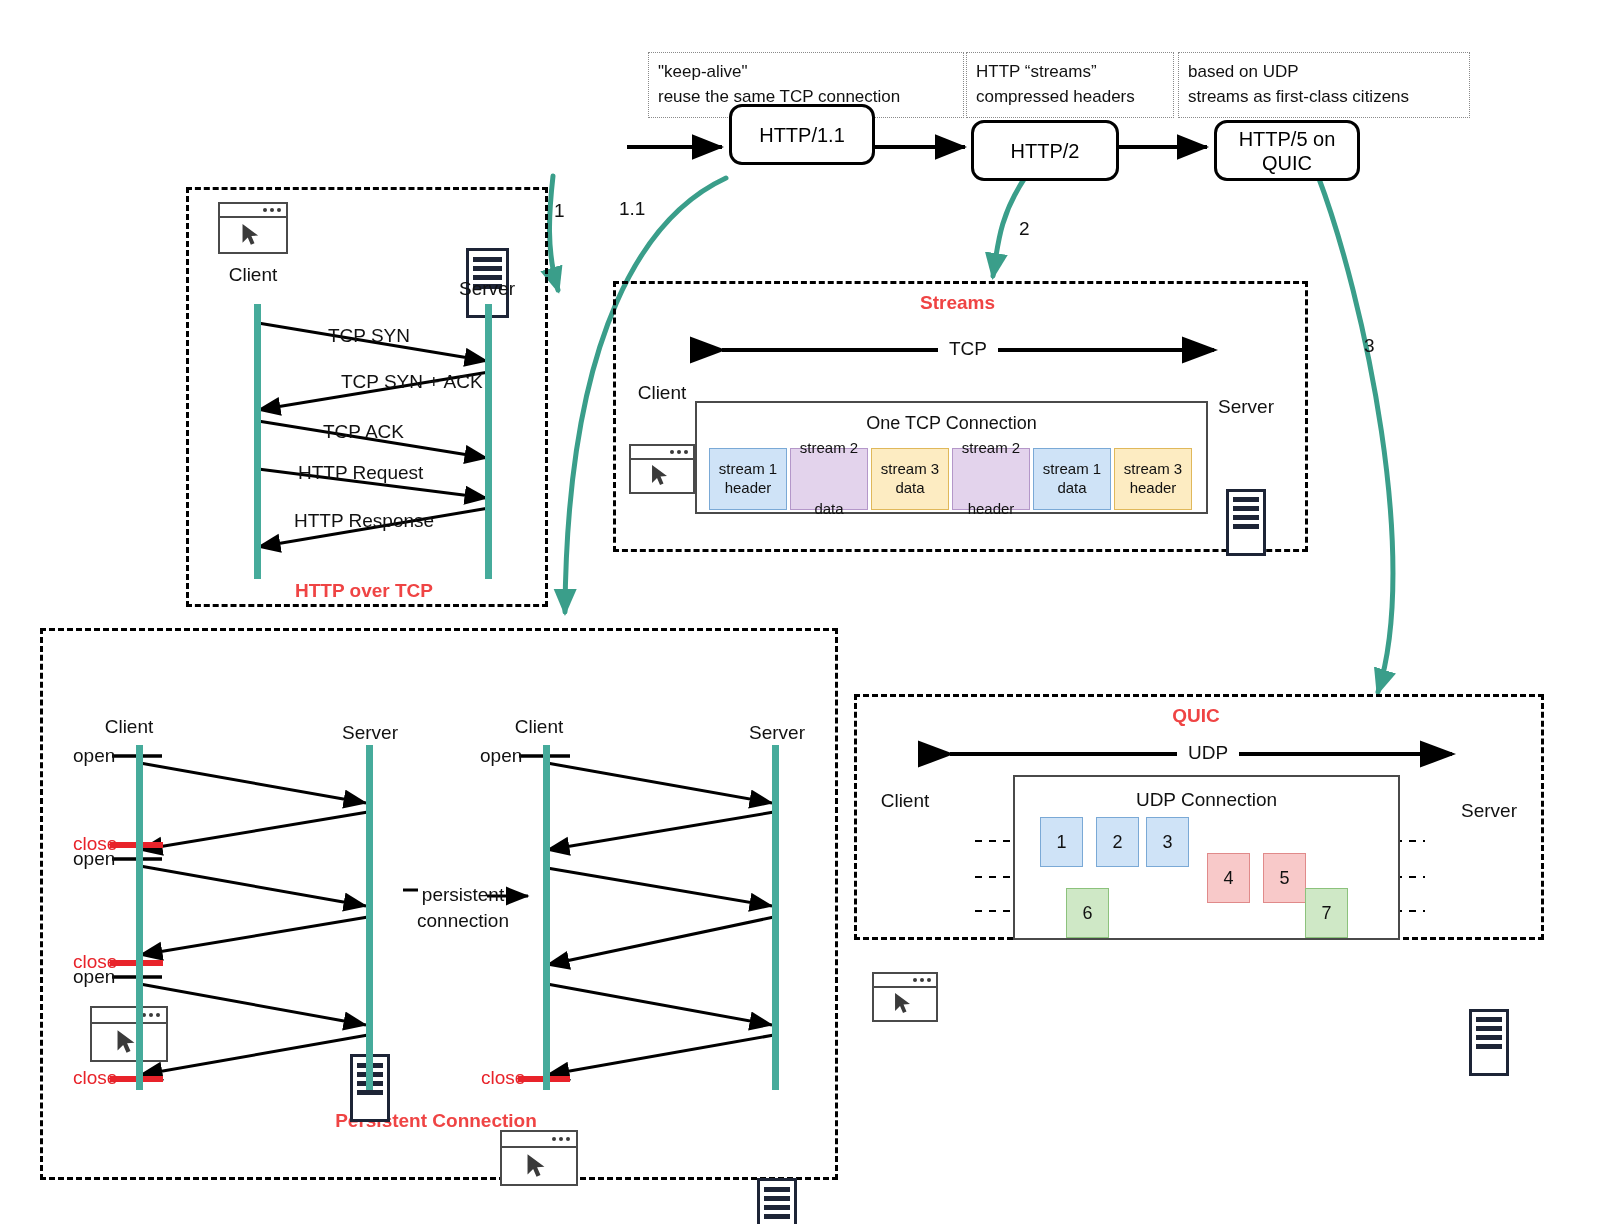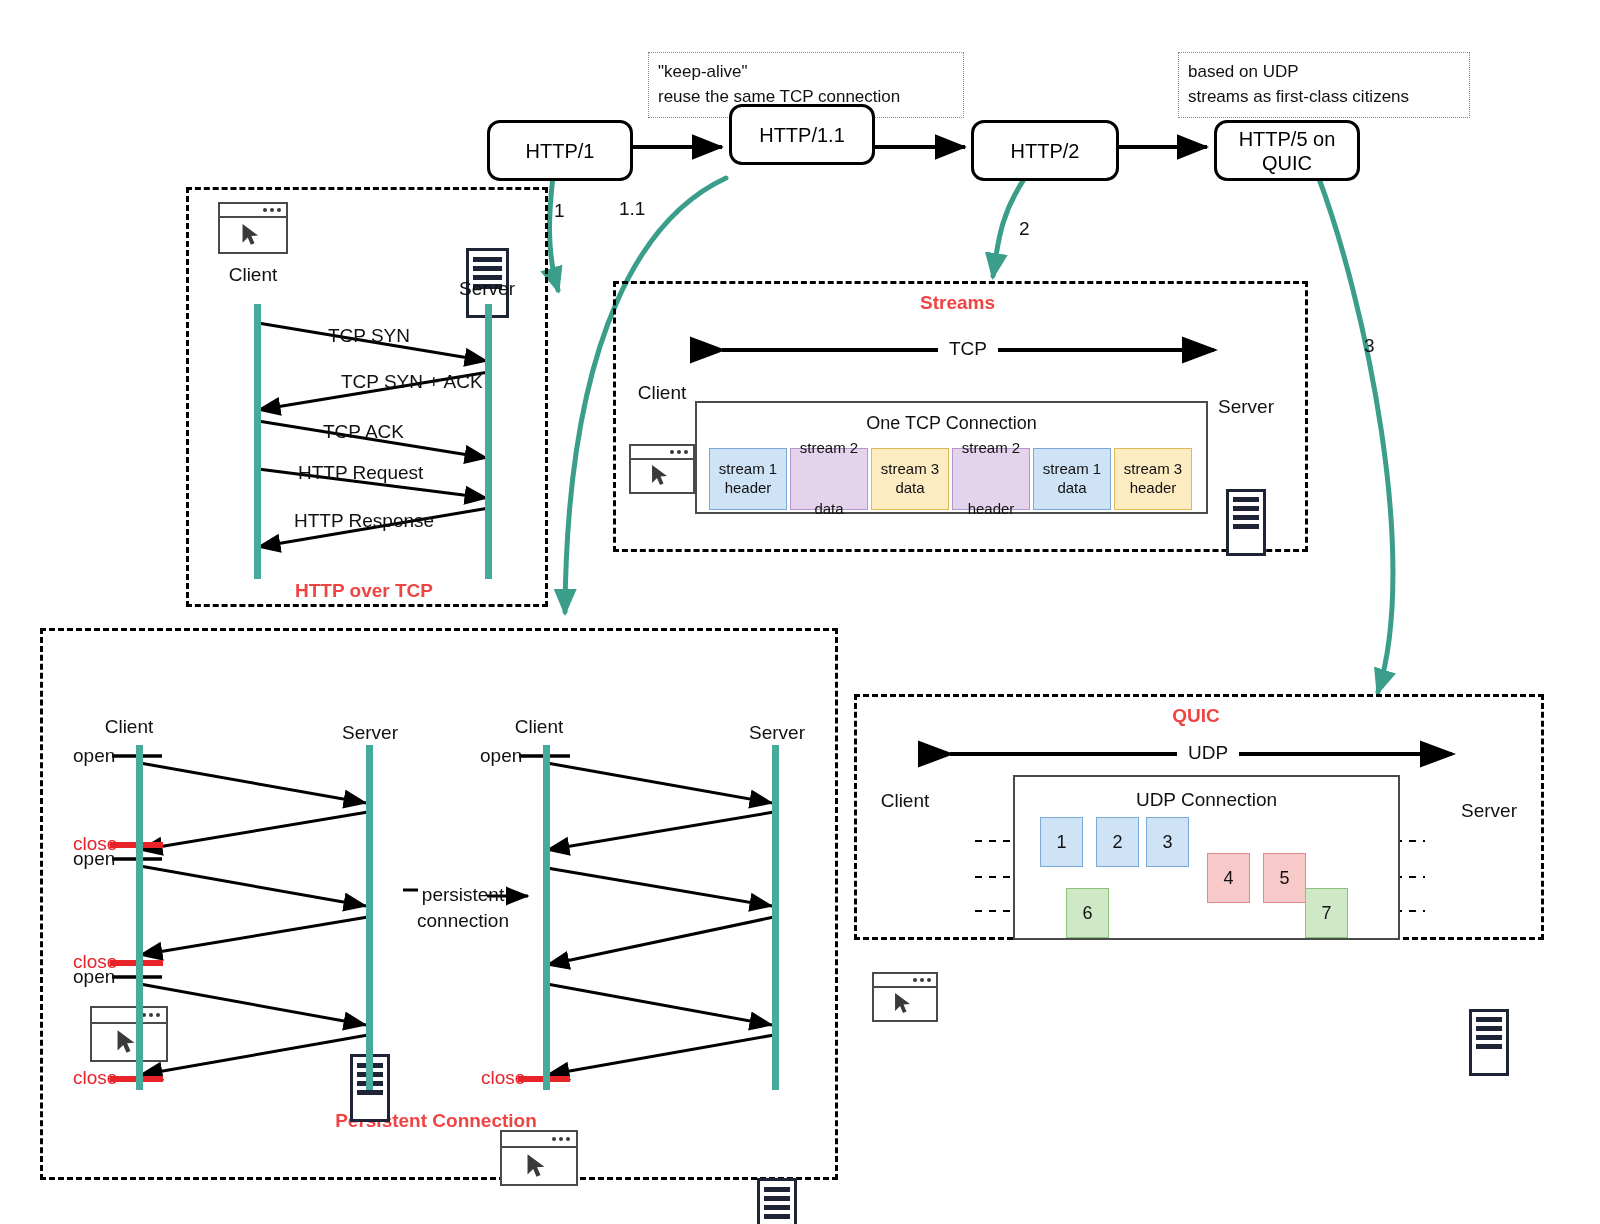--- a/index.html
+++ b/index.html
@@ -163,26 +163,25 @@
     <g stroke="#000" stroke-width="3.5">
       <line x1="519" y1="756" x2="570" y2="756"></line>
     </g>
     <g stroke="#e8232a" stroke-width="6">
       <line x1="518" y1="1079" x2="570" y2="1079"></line>
     </g>
   </svg>
 
   <div class="note abs" style="left:648px;top:52px;width:296px;">"keep-alive"
 reuse the same TCP connection</div>
+  <div class="note abs" style="left:966px;top:52px;width:188px;">HTTP “streams”
+compressed headers</div>
   <div class="note abs" style="left:1178px;top:52px;width:272px;">based on UDP
 streams as first-class citizens</div>
 
-  <div class="pill abs" style="left:487px;top:120px;width:140px;height:55px;">
-    <span>HTTP/1</span>
-  </div>
   <div class="pill abs" style="left:729px;top:104px;width:140px;height:55px;">
     <span>HTTP/1.1</span>
   </div>
   <div class="pill abs" style="left:971px;top:120px;width:142px;height:55px;">
     <span>HTTP/2</span>
   </div>
   <div class="pill abs" style="left:1214px;top:120px;width:140px;height:55px;white-space:pre-line;">
     <span>HTTP/5 on
 QUIC</span>
   </div>

